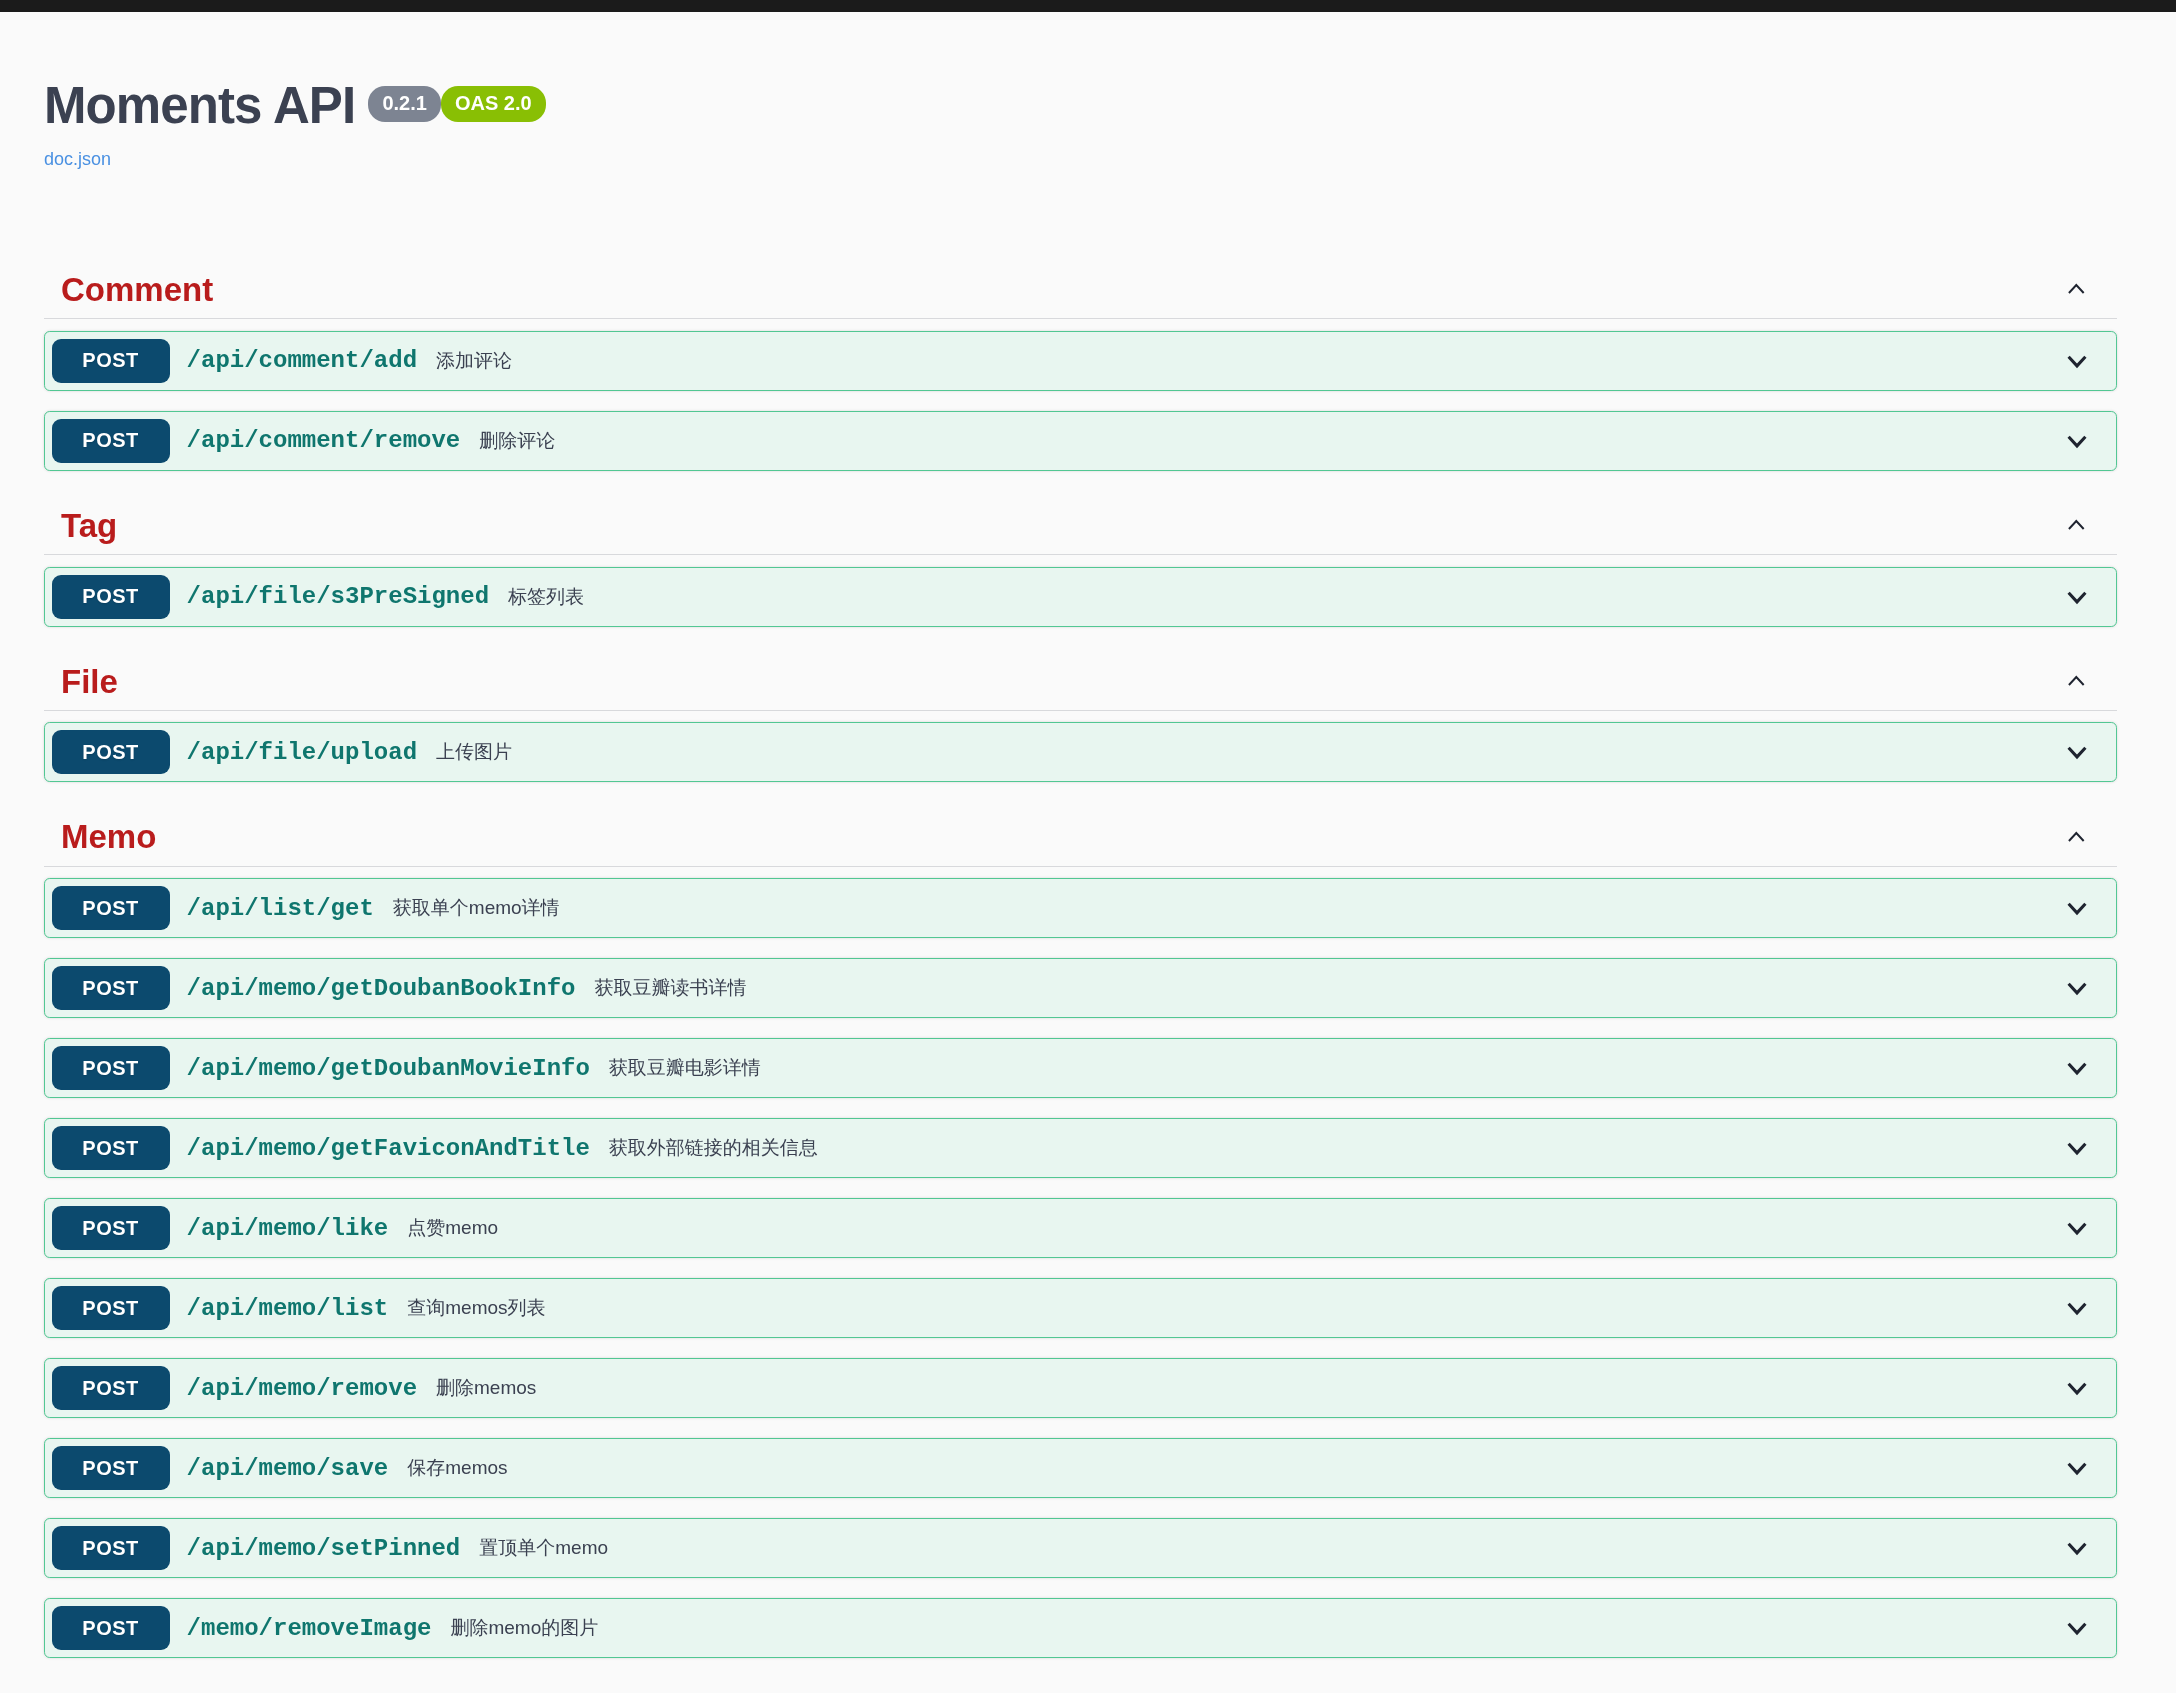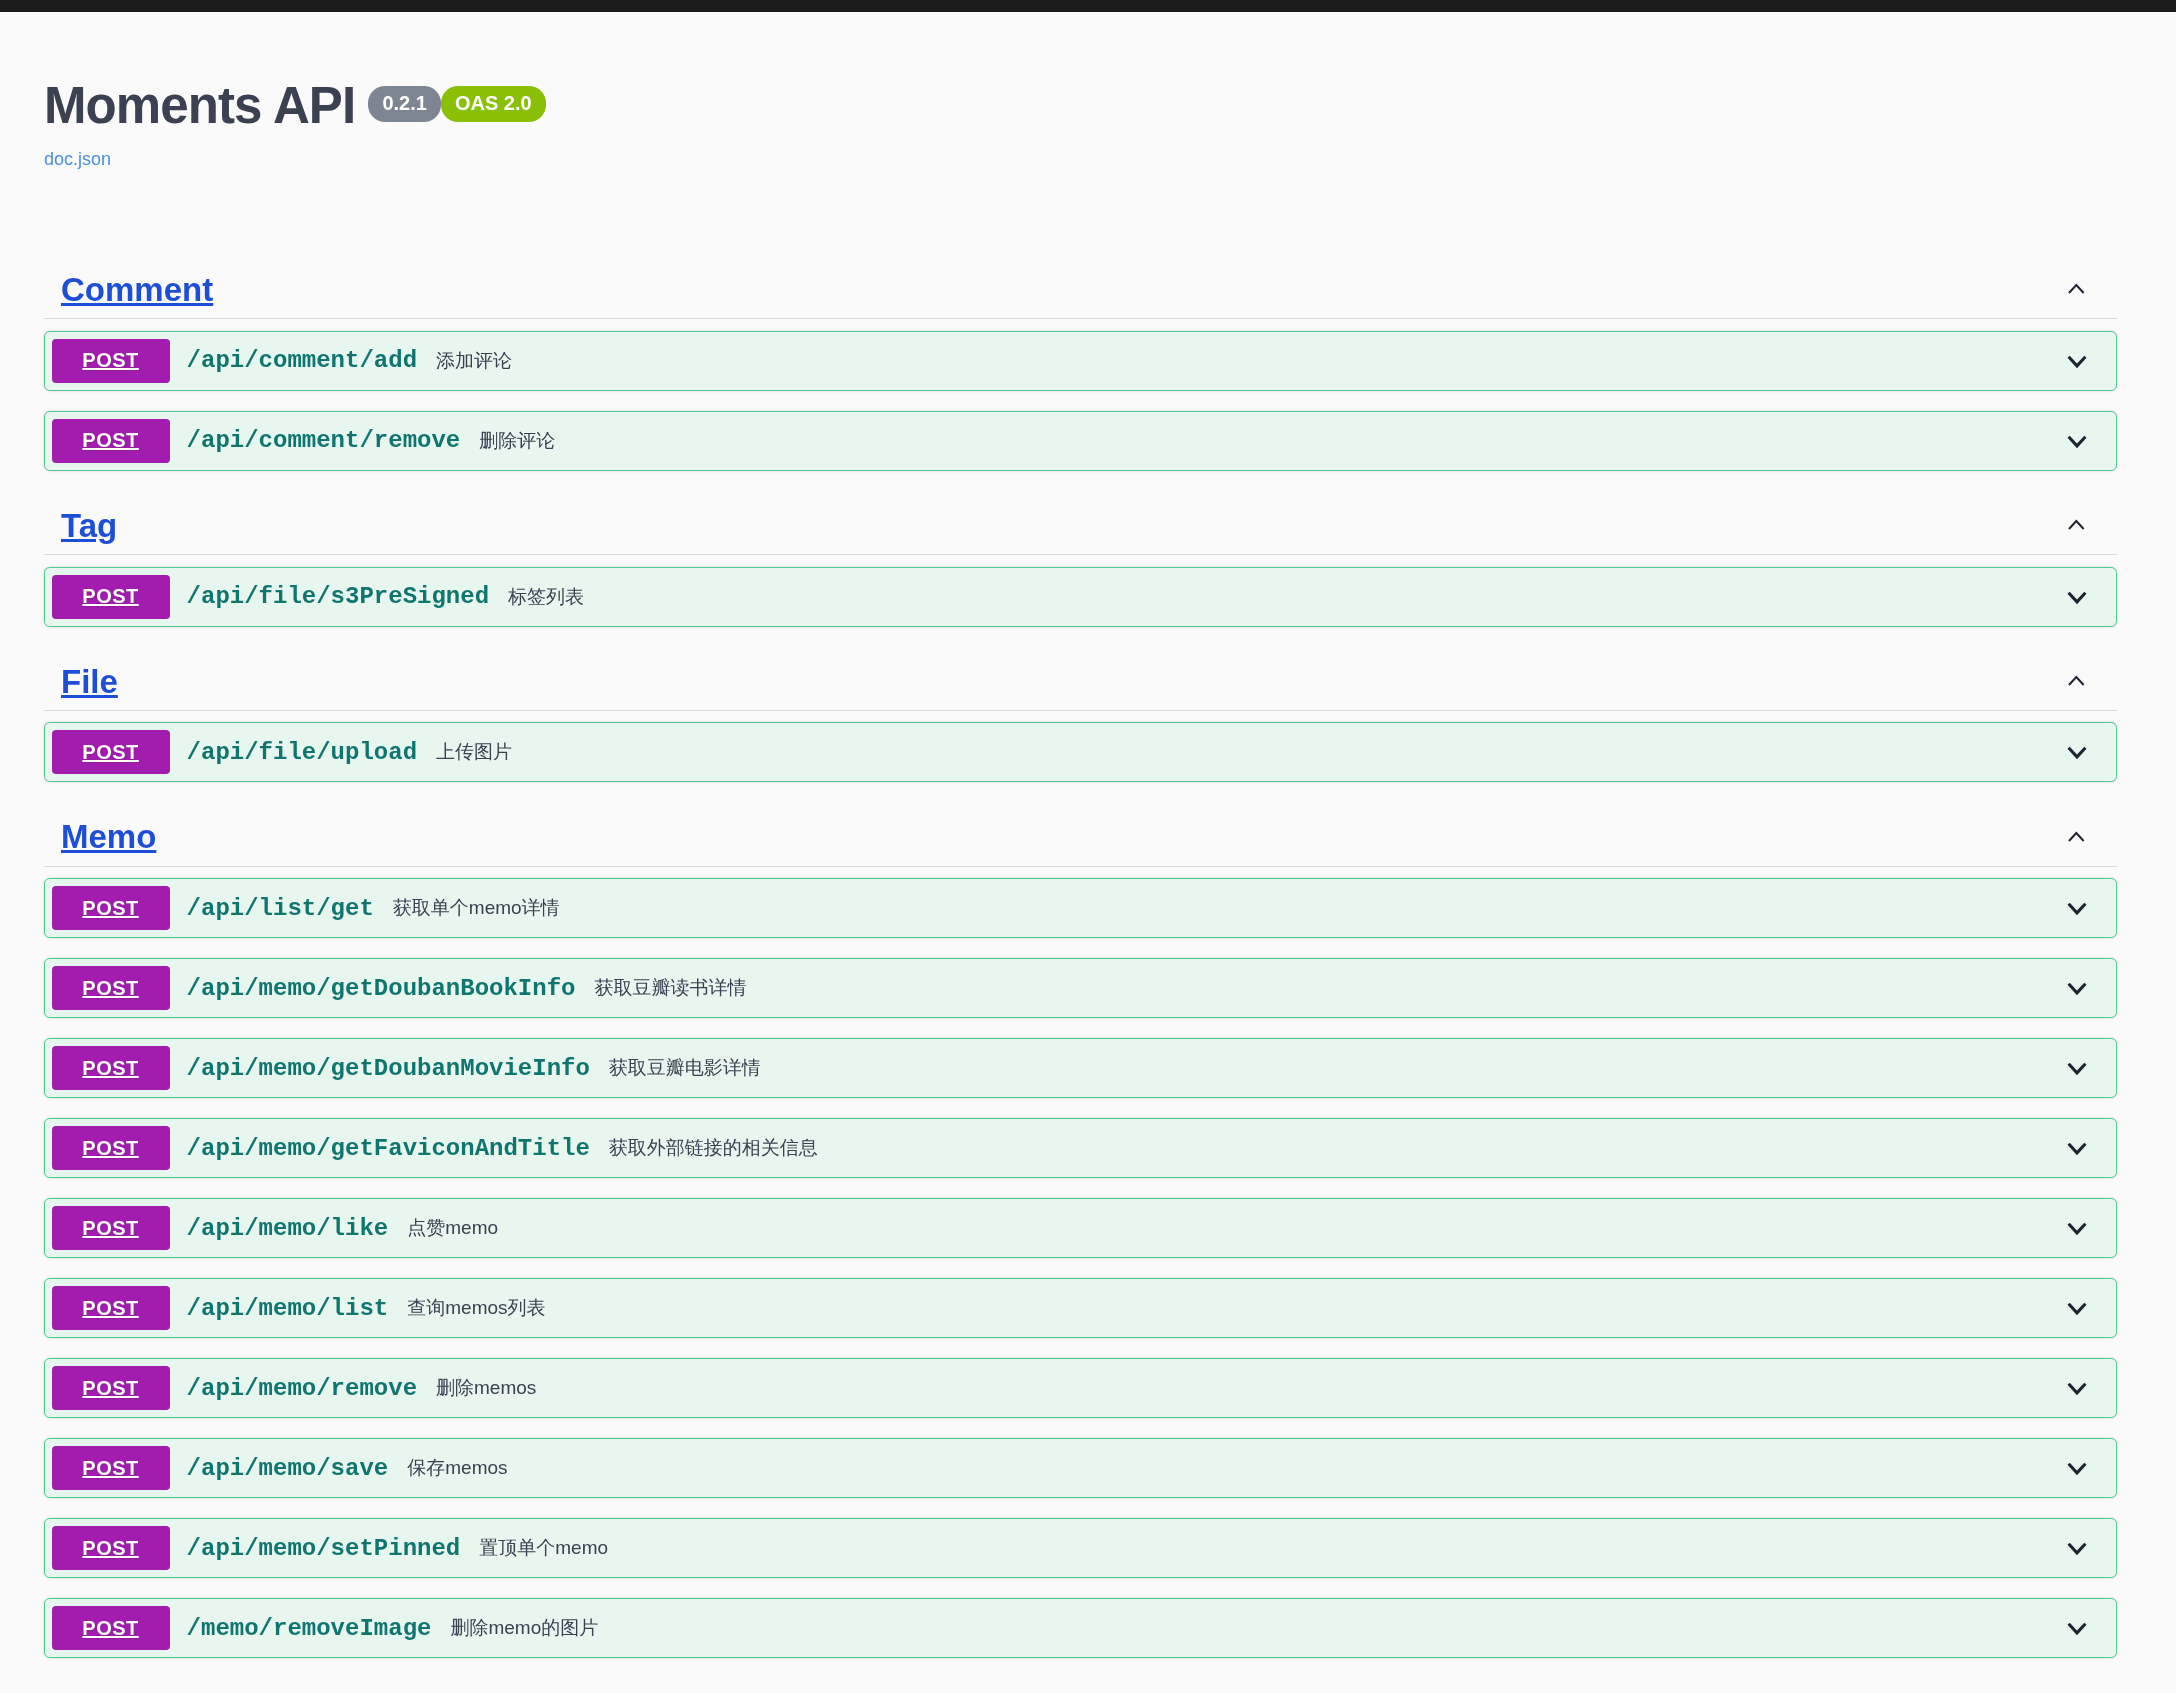--- a/index.html
+++ b/index.html
@@ -67,22 +67,21 @@
     display: flex;
     align-items: center;
     justify-content: space-between;
     padding: 11.4px 28px 9.5px 17px;
     border-bottom: 0.9px solid #d8d9dc;
     cursor: pointer;
   }
   .section-title {
     font-size: 33px;
     font-weight: 700;
-    color: #1d4ed8;
-    text-decoration: underline;
+    color: #b91c1c;
   }
   .endpoint-list { padding-top: 11.4px; }
   .opblock {
     display: flex;
     align-items: center;
     height: 60px;
     margin-bottom: 20px;
     padding: 0 24.6px 0 6.6px;
     background: #e8f6f0;
     border: 1.4px solid #52c793;
@@ -90,28 +89,27 @@
     box-shadow: 0 0 2.8px rgba(0,0,0,.15);
     cursor: pointer;
   }
   .method-badge {
     flex: 0 0 auto;
     width: 118px;
     height: 44px;
     display: flex;
     align-items: center;
     justify-content: center;
-    background: #a21caf;
+    background: #0c4a6e;
     color: #ffffff;
     font-size: 20px;
     font-weight: 700;
-    border-radius: 4px;
+    border-radius: 9px;
     text-shadow: 0 0.9px 1.9px rgba(0,0,0,.12);
     letter-spacing: 0.5px;
-    text-decoration: underline;
   }
   .endpoint-path {
     margin-left: 17px;
     font-family: "Liberation Mono", monospace;
     font-size: 24px;
     font-weight: 700;
     color: #0f766e;
     white-space: nowrap;
   }
   .endpoint-description {

